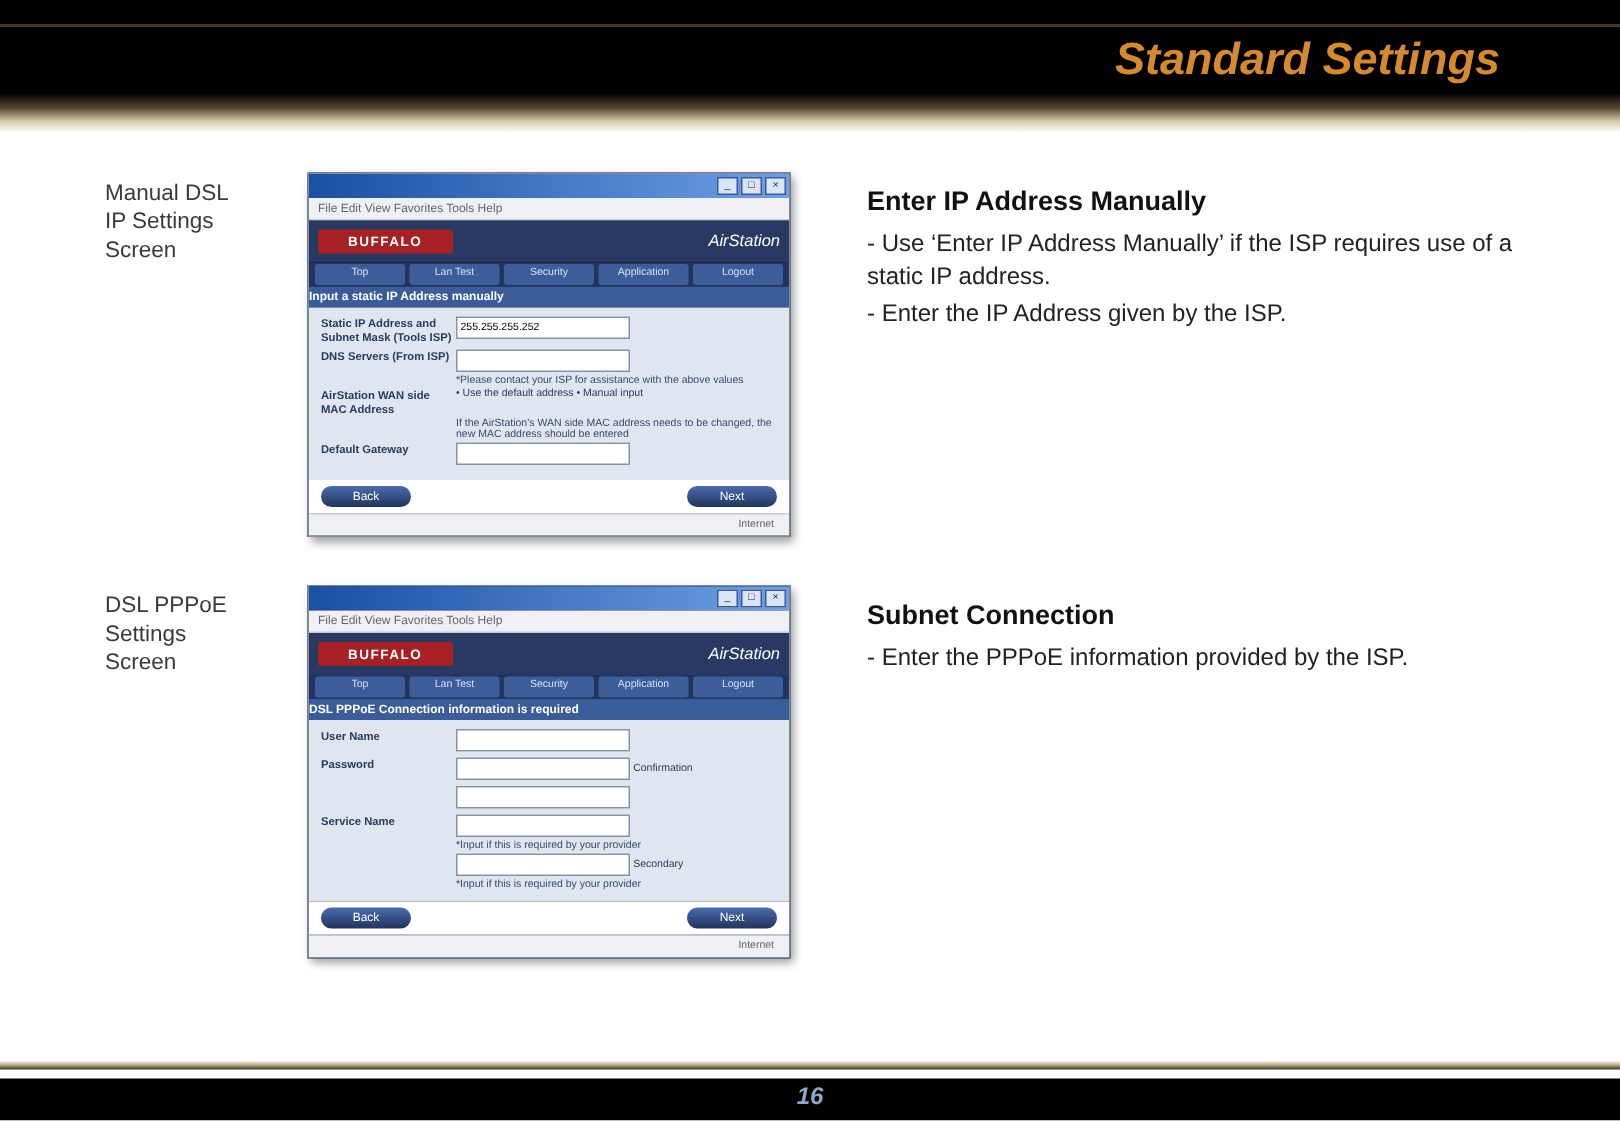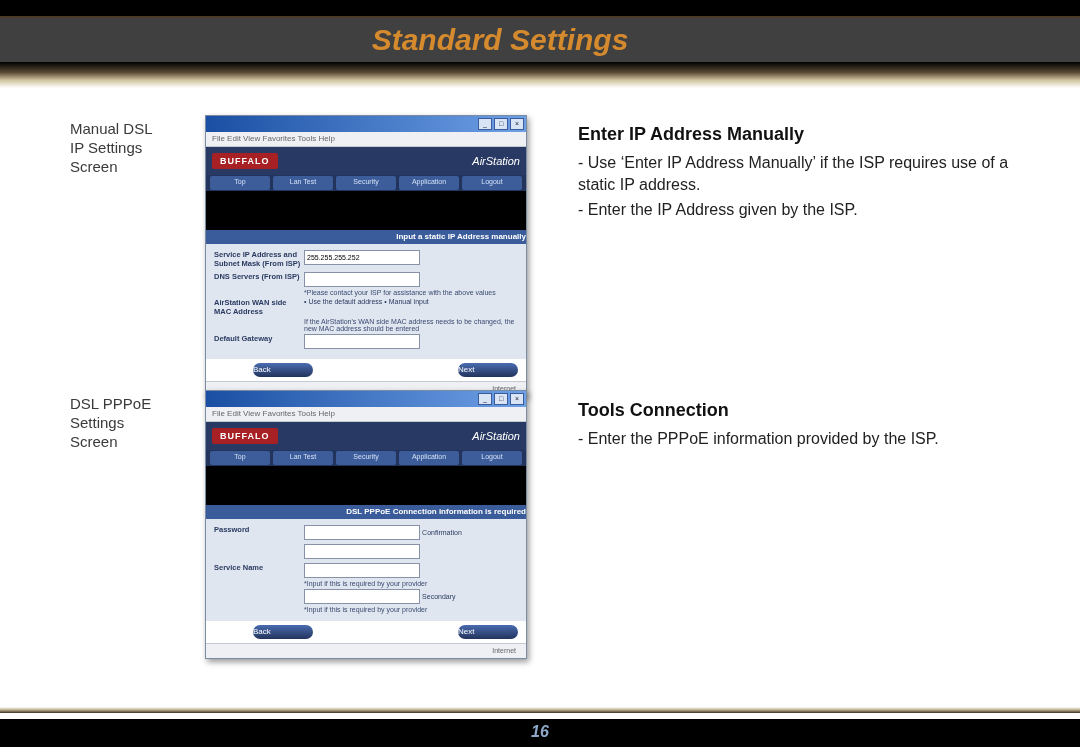--- a/index.html
+++ b/index.html
@@ -1,21 +1,21 @@
 <!DOCTYPE html>
 <html><head>
 <meta charset="utf-8">
 <style>
   html,body{margin:0;padding:0;width:1080px;height:747px;font-family:Arial,Helvetica,sans-serif;background:#fff;}
   .page{position:relative;width:1080px;height:747px;background:#fff;}
 
   
   .hdr-black{position:absolute;left:0;top:0;width:100%;height:16px;background:#000;}
   .hdr-line1{position:absolute;left:0;top:16px;width:100%;height:2px;background:#4a3926;}
-  .hdr-title{position:absolute;left:0;top:18px;width:100%;height:44px;background:#404040;color:#d68a2e;font-weight:bold;font-style:italic;font-size:30px;line-height:44px;text-align:center;padding-right:80px;box-sizing:border-box;}
+  .hdr-title{position:absolute;left:0;top:18px;width:100%;height:44px;background:#000000;color:#d68a2e;font-weight:bold;font-style:italic;font-size:30px;line-height:44px;text-align:right;padding-right:80px;box-sizing:border-box;}
   .hdr-grad{position:absolute;left:0;top:62px;width:100%;height:26px;background:linear-gradient(to bottom,#000,#5a4a34 40%,#d0c4a0 70%,#fff);}
 
   
   .ftr-line{position:absolute;left:0;bottom:34px;width:100%;height:6px;background:linear-gradient(to bottom,#fff,#b8ab88,#3a301f);}
   .ftr-black{position:absolute;left:0;bottom:0;width:100%;height:28px;background:#000;}
   .page-num{position:absolute;left:0;bottom:6px;width:100%;text-align:center;color:#8fa8c9;font-weight:bold;font-style:italic;font-size:16px;}
 
   
   .caption{position:absolute;text-align:left;font-size:15px;color:#3a3a3a;line-height:1.25;}
 
@@ -23,33 +23,33 @@
   .right-col{position:absolute;left:578px;width:460px;color:#222;font-size:16px;line-height:1.35;}
   .right-col h3{margin:0 0 6px 0;font-size:18px;font-weight:bold;color:#111;}
   .right-col p{margin:0 0 4px 0;}
 
   
   .shot{position:absolute;width:320px;border:1px solid #7a8ca3;background:#000000;box-shadow:2px 3px 6px rgba(0,0,0,.4);}
   .shot .titlebar{height:16px;background:linear-gradient(to right,#1a4fa3,#6ea0e6);display:flex;justify-content:flex-end;align-items:center;padding:0 2px;}
   .shot .titlebar span{width:12px;height:10px;margin-left:2px;background:#d9e4f5;border:1px solid #3a5c9c;font-size:7px;line-height:9px;text-align:center;color:#223;}
   .shot .menubar{height:14px;background:#eef0f3;border-bottom:1px solid #c4c9d2;font-size:8px;color:#666;padding-left:6px;line-height:14px;}
   .shot .brandbar{height:28px;background:#283a63;color:#fff;font-size:10px;display:flex;align-items:center;justify-content:space-between;padding:0 6px;}
-  .shot .brandbar .buffalo{background:#a62024;color:#fff;font-weight:bold;font-size:9px;padding:3px 8px;border-radius:2px;letter-spacing:1px;}
+  .shot .brandbar .buffalo{background:#a62024;color:#fff;font-weight:bold;font-size:9px;padding:3px 20px;border-radius:2px;letter-spacing:1px;}
   .shot .brandbar .air{font-style:italic;font-size:11px;}
   .shot .tabbar{height:14px;background:#22345c;display:flex;gap:3px;padding:1px 4px;}
   .shot .tabbar div{flex:1;background:#3c5c9a;border-radius:2px;font-size:7px;color:#d4e2f7;text-align:center;line-height:12px;}
-  .shot .formhdr{height:14px;background:#3a5c9a;color:#fff;font-size:8px;font-weight:bold;text-align:right;line-height:14px;margin-top:39px;}
+  .shot .formhdr{height:14px;background:#3a5c9a;color:#fff;font-size:8px;font-weight:bold;text-align:left;line-height:14px;}
   .shot .formbody{background:#dfe6f0;padding:4px 0 8px 0;}
   .shot .row{display:flex;font-size:7.5px;color:#2a3a60;padding:2px 8px;align-items:flex-start;}
   .shot .row .lbl{width:90px;font-weight:bold;}
   .shot .row .val{flex:1;}
   .shot .row input{width:110px;height:11px;border:1px solid #8792a8;font-size:7px;background:#fff;}
   .shot .hint{font-size:7px;color:#3a4a70;padding-left:98px;}
   .shot .navrow{background:#fff;height:22px;display:flex;justify-content:space-between;align-items:center;padding:0 8px;}
-  .shot .navbtn{width:60px;height:14px;background:linear-gradient(to bottom,#4a6cb0,#22345c);color:#fff;font-size:8px;border-radius:7px;text-align:left;line-height:14px;margin-left:39px;}
+  .shot .navbtn{width:60px;height:14px;background:linear-gradient(to bottom,#4a6cb0,#22345c);color:#fff;font-size:8px;border-radius:7px;text-align:center;line-height:14px;}
   .shot .statusbar{height:14px;background:#eef0f3;border-top:1px solid #c4c9d2;font-size:7px;color:#666;text-align:right;padding-right:10px;line-height:14px;}
 </style>
 </head>
 <body>
 <div class="page">
 
   <div class="hdr-black"></div>
   <div class="hdr-line1"></div>
   <div class="hdr-title">
     <span>Standard Settings</span>
@@ -76,21 +76,21 @@
     <div class="tabbar">
       <div>Top</div>
       <div>Lan Test</div>
       <div>Security</div>
       <div>Application</div>
       <div>Logout</div>
     </div>
     <div class="formhdr">Input a static IP Address manually</div>
     <div class="formbody">
       <div class="row">
-          <div class="lbl">Service IP Address and Subnet Mask (From ISP)</div>
+          <div class="lbl">Static IP Address and Subnet Mask (Tools ISP)</div>
           <div class="val"><input value="255.255.255.252" style=""></div>
         </div>
       <div class="row">
           <div class="lbl">DNS Servers (From ISP)</div>
           <div class="val"><input style=""></div>
         </div>
       <div class="hint">*Please contact your ISP for assistance with the above values</div>
       <div class="row">
           <div class="lbl">AirStation WAN side MAC Address</div>
           <div class="val" style="font-size:7px;">• Use the default address  • Manual input</div>
@@ -134,20 +134,24 @@
     <div class="tabbar">
       <div>Top</div>
       <div>Lan Test</div>
       <div>Security</div>
       <div>Application</div>
       <div>Logout</div>
     </div>
     <div class="formhdr">DSL PPPoE Connection information is required</div>
     <div class="formbody">
       <div class="row">
+          <div class="lbl">User Name</div>
+          <div class="val"><input style=""></div>
+        </div>
+      <div class="row">
           <div class="lbl">Password</div>
           <div class="val"><input style=""> <span style="font-size:7px;">Confirmation</span></div>
         </div>
       <div class="row">
           <div class="lbl"></div>
           <div class="val"><input style=""></div>
         </div>
       <div class="row">
           <div class="lbl">Service Name</div>
           <div class="val"><input style=""></div>
@@ -160,20 +164,20 @@
       <div class="hint">*Input if this is required by your provider</div>
     </div>
     <div class="navrow">
       <div class="navbtn">Back</div>
       <div class="navbtn">Next</div>
     </div>
     <div class="statusbar">Internet</div>
   </div>
 
   <div class="right-col" style="top:398px;">
-    <h3>Tools Connection</h3>
+    <h3>Subnet Connection</h3>
     <p>- Enter the PPPoE information provided by the ISP.</p>
   </div>
 
   <div class="ftr-line"></div>
   <div class="ftr-black"></div>
   <div class="page-num">16</div>
 </div>
 
 </body></html>

